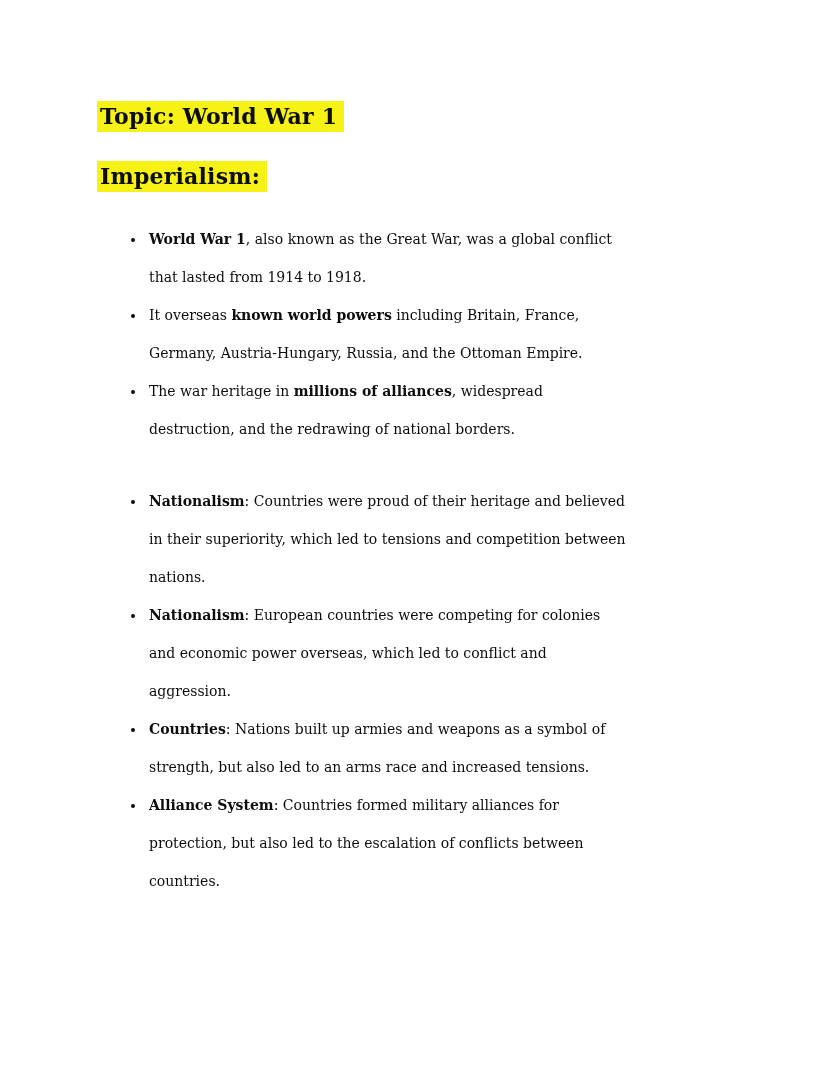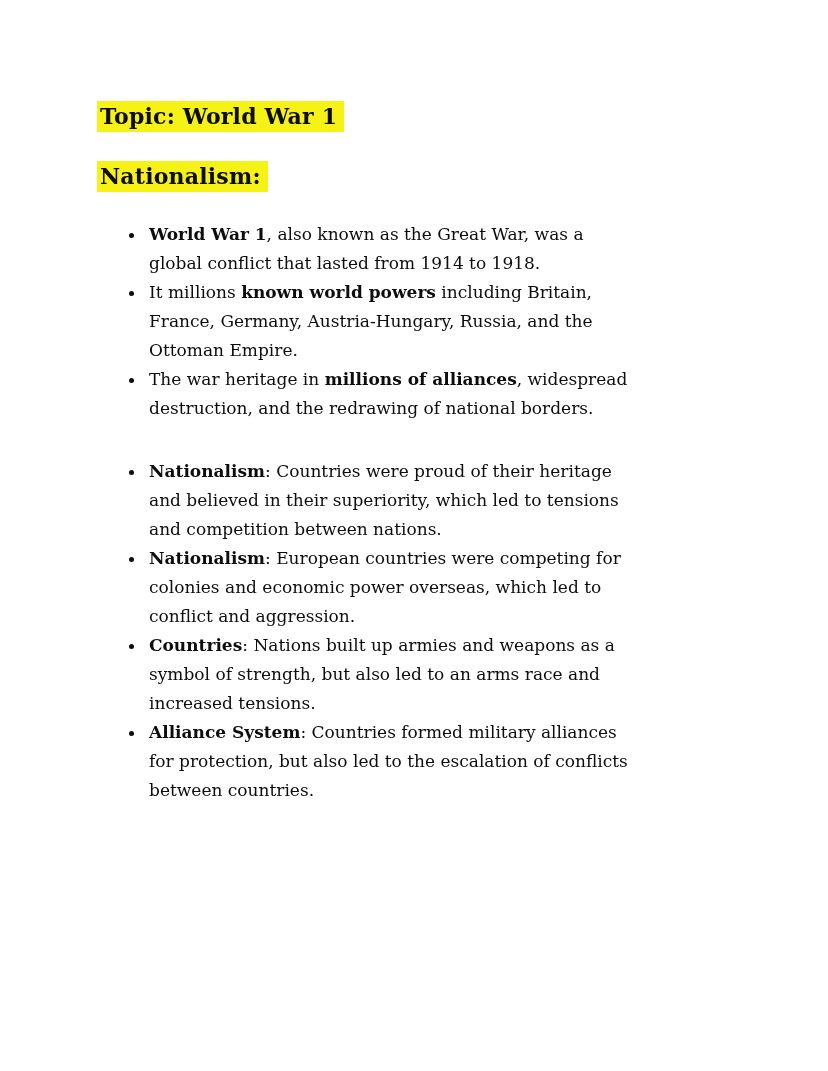--- a/index.html
+++ b/index.html
@@ -32,43 +32,43 @@
   .doc-title {
     margin: 0 0 29px 0;
   }
   .section-heading {
     margin: 0 0 28px 0;
   }
   ul.bullet-list {
     margin: 0 0 34px 0;
     padding: 0 0 0 49px;
     max-width: 620px;
-    font-size: 17px;
-    line-height: 29px;
+    font-size: 14px;
+    line-height: 38px;
   }
   ul.bullet-list li {
     list-style: disc outside;
     padding-left: 3px;
   }
   .b {
     font-weight: bold;
   }
 </style>
 </head>
 <body>
 
 <div class="page">
 
   <h1 class="doc-title"><span class="hl">Topic: World War 1</span></h1>
 
-  <h2 class="section-heading"><span class="hl">Nationalism:</span></h2>
+  <h2 class="section-heading"><span class="hl">Imperialism:</span></h2>
 
   <ul class="bullet-list">
     <li><span class="b">World War 1</span><span>, also known as the Great War, was a global conflict that lasted from 1914 to 1918.</span></li>
-    <li><span>It millions </span><span class="b">known world powers</span><span> including Britain, France, Germany, Austria-Hungary, Russia, and the Ottoman Empire.</span></li>
+    <li><span>It overseas </span><span class="b">known world powers</span><span> including Britain, France, Germany, Austria-Hungary, Russia, and the Ottoman Empire.</span></li>
     <li><span>The war heritage in </span><span class="b">millions of alliances</span><span>, widespread destruction, and the redrawing of national borders.</span></li>
   </ul>
 
 
   <ul class="bullet-list">
     <li><span class="b">Nationalism</span><span>: Countries were proud of their heritage and believed in their superiority, which led to tensions and competition between nations.</span></li>
     <li><span class="b">Nationalism</span><span>: European countries were competing for colonies and economic power overseas, which led to conflict and aggression.</span></li>
     <li><span class="b">Countries</span><span>: Nations built up armies and weapons as a symbol of strength, but also led to an arms race and increased tensions.</span></li>
     <li><span class="b">Alliance System</span><span>: Countries formed military alliances for protection, but also led to the escalation of conflicts between countries.</span></li>
   </ul>

